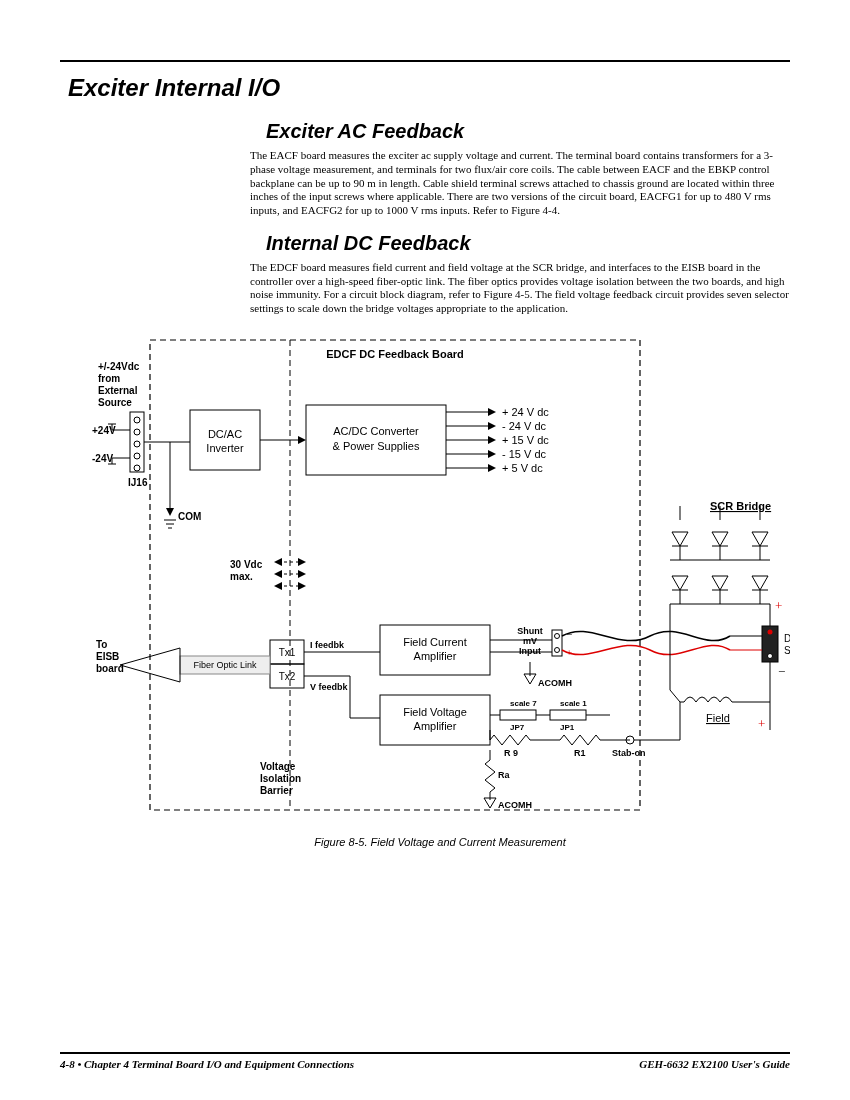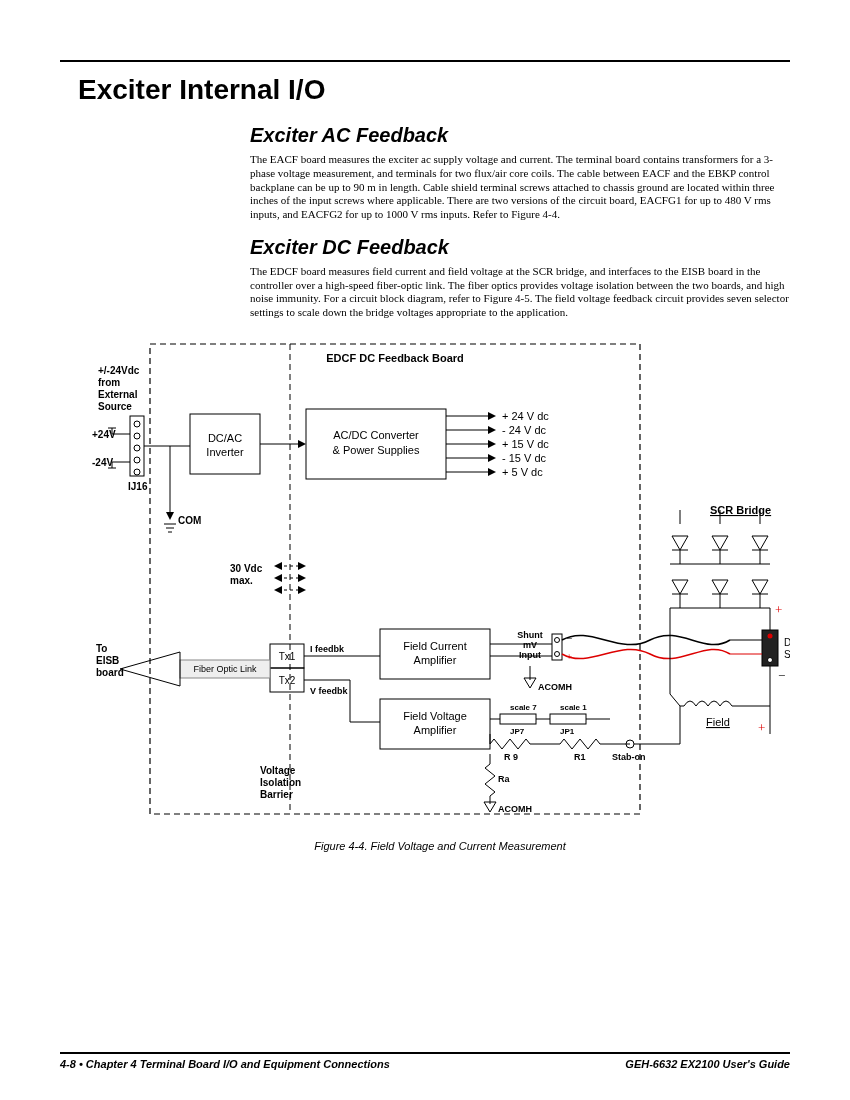--- a/index.html
+++ b/index.html
@@ -18,33 +18,34 @@
     height: 1100px;
     position: relative;
   }
   hr.rule {
     border: none;
     border-top: 2px solid #000;
     margin: 0 0 12px 0;
   }
   h1.title {
     font-family: Arial, Helvetica, sans-serif;
+    font-style: italic;
     font-weight: bold;
-    font-size: 28px;
-    margin: 0 0 18px 18px;
+    font-size: 24px;
+    margin: 0 0 18px 8px;
   }
   .body {
     margin-left: 190px;
   }
   h2.sub {
     font-family: Arial, Helvetica, sans-serif;
     font-style: italic;
     font-weight: bold;
     font-size: 20px;
-    margin: 8px 0 6px 0;
+    margin: 8px 0 6px 16px;
   }
   p.para {
     font-size: 11px;
     line-height: 1.25;
     margin: 0 0 14px 0;
     text-align: left;
   }
   .figure {
     margin: 12px 0 4px -160px;
     text-align: center;
@@ -66,41 +67,41 @@
     bottom: 30px;
   }
   .footer hr {
     border: none;
     border-top: 2px solid #000;
     margin: 0 0 4px 0;
   }
   .footer-row {
     display: flex;
     justify-content: space-between;
-    font-family: Liberation Sans, sans-serif;
+    font-family: Liberation Serif, serif;
     font-style: italic;
     font-weight: bold;
     font-size: 11px;
   }
   
   .svg-sans { font-family: Arial, Helvetica, sans-serif; }
   .svg-bold { font-weight: bold; }
 </style>
 </head>
 <body>
 
 <div class="page">
   <hr class="rule">
   <h1 class="title">Exciter Internal I/O</h1>
 
   <div class="body">
     <h2 class="sub">Exciter AC Feedback</h2>
     <p class="para">The EACF board measures the exciter ac supply voltage and current. The terminal board contains transformers for a 3-phase voltage measurement, and terminals for two flux/air core coils. The cable between EACF and the EBKP control backplane can be up to 90 m in length. Cable shield terminal screws attached to chassis ground are located within three inches of the input screws where applicable. There are two versions of the circuit board, EACFG1 for up to 480 V rms inputs, and EACFG2 for up to 1000 V rms inputs. Refer to Figure 4-4.</p>
 
-    <h2 class="sub">Exciter DC Feedback</h2>
+    <h2 class="sub">Internal DC Feedback</h2>
     <p class="para">The EDCF board measures field current and field voltage at the SCR bridge, and interfaces to the EISB board in the controller over a high-speed fiber-optic link. The fiber optics provides voltage isolation between the two boards, and high noise immunity. For a circuit block diagram, refer to Figure 4-5. The field voltage feedback circuit provides seven selector settings to scale down the bridge voltages appropriate to the application.</p>
 
     <div class="figure">
       <svg width="700" height="500" viewBox="0 0 700 500">
 
         <rect x="60" y="10" width="490" height="470" fill="none" stroke="#000" stroke-width="1.2" stroke-dasharray="6,4"></rect>
 
         <text class="svg-sans svg-bold" x="305" y="28" text-anchor="middle" font-size="11">EDCF DC Feedback Board</text>
 
         <text class="svg-sans svg-bold" x="8" y="40" font-size="10">+/-24Vdc</text>
@@ -318,21 +319,21 @@
         <text class="svg-sans" x="616" y="392" text-decoration="underline" font-size="11">Field</text>
         <text x="668" y="398" font-size="13" fill="#d00">+</text>
 
         <line x1="590" y1="372" x2="590" y2="410" stroke="#000"></line>
         <line x1="544" y1="410" x2="590" y2="410" stroke="#000"></line>
         <line x1="650" y1="372" x2="680" y2="372" stroke="#000"></line>
 
         <line x1="580" y1="274" x2="580" y2="360" stroke="#000"></line>
         <line x1="580" y1="360" x2="590" y2="372" stroke="#000"></line>
       </svg>
-      <div class="caption">Figure 4-4.  Field Voltage and Current Measurement</div>
+      <div class="caption">Figure 8-5.  Field Voltage and Current Measurement</div>
     </div>
   </div>
 
   <div class="footer">
     <hr>
     <div class="footer-row">
       <span>4-8 • Chapter 4 Terminal Board I/O and Equipment Connections</span>
       <span>GEH-6632  EX2100 User's Guide</span>
     </div>
   </div>

